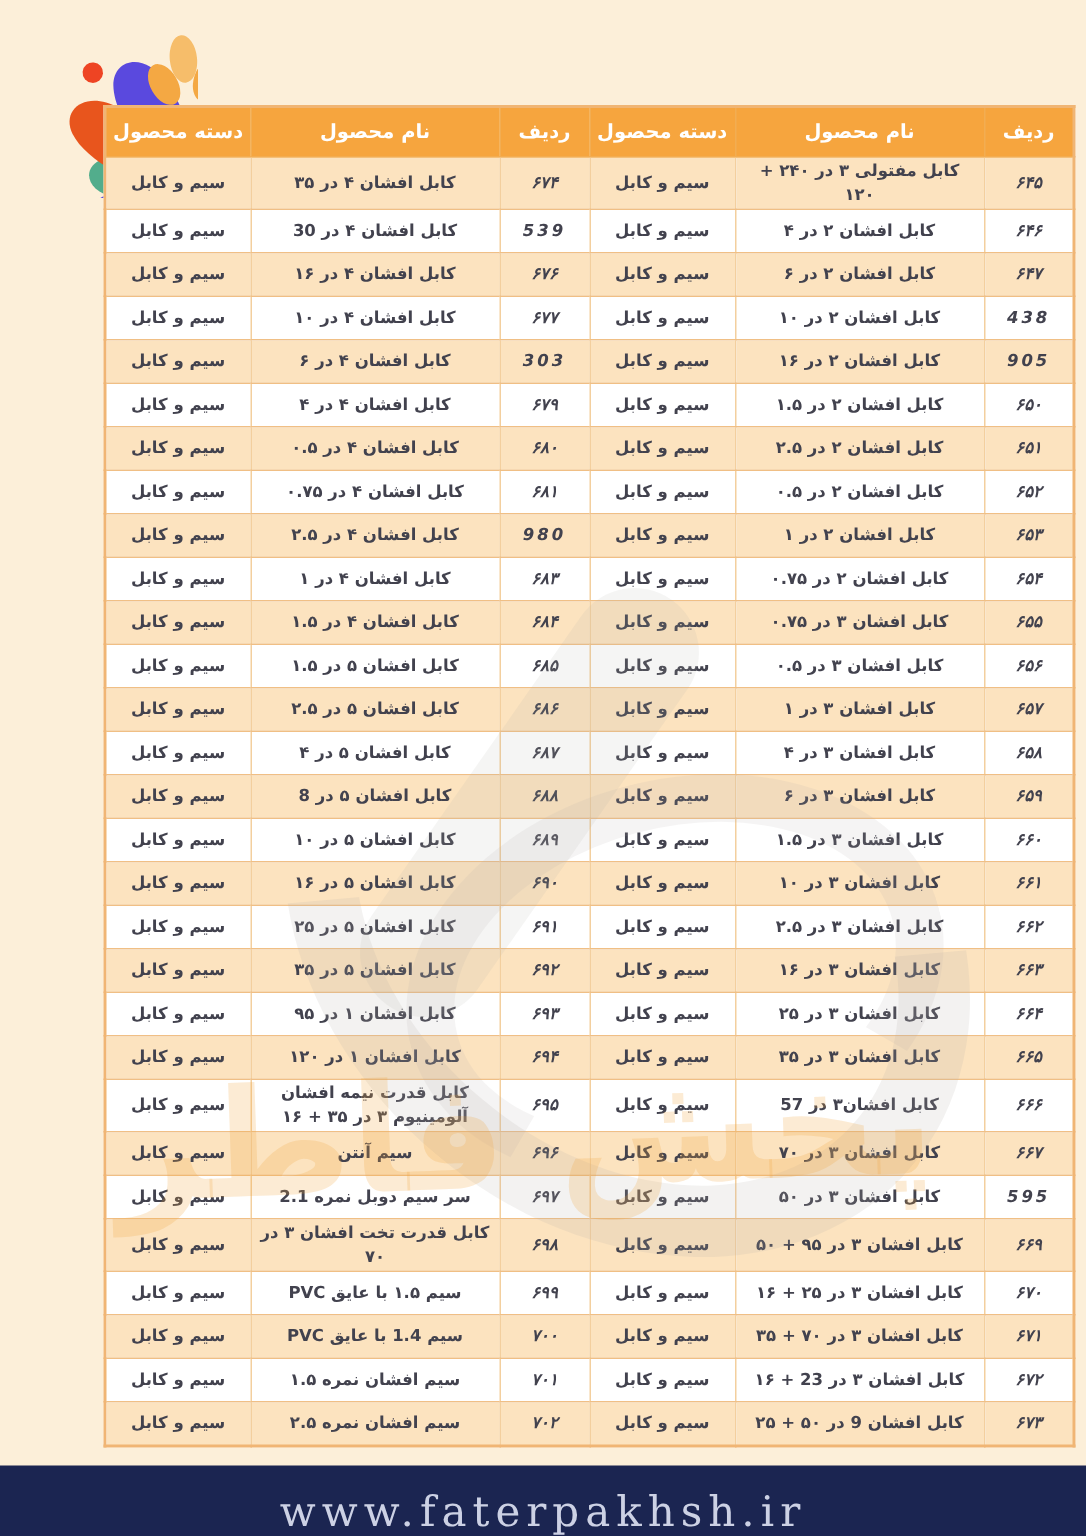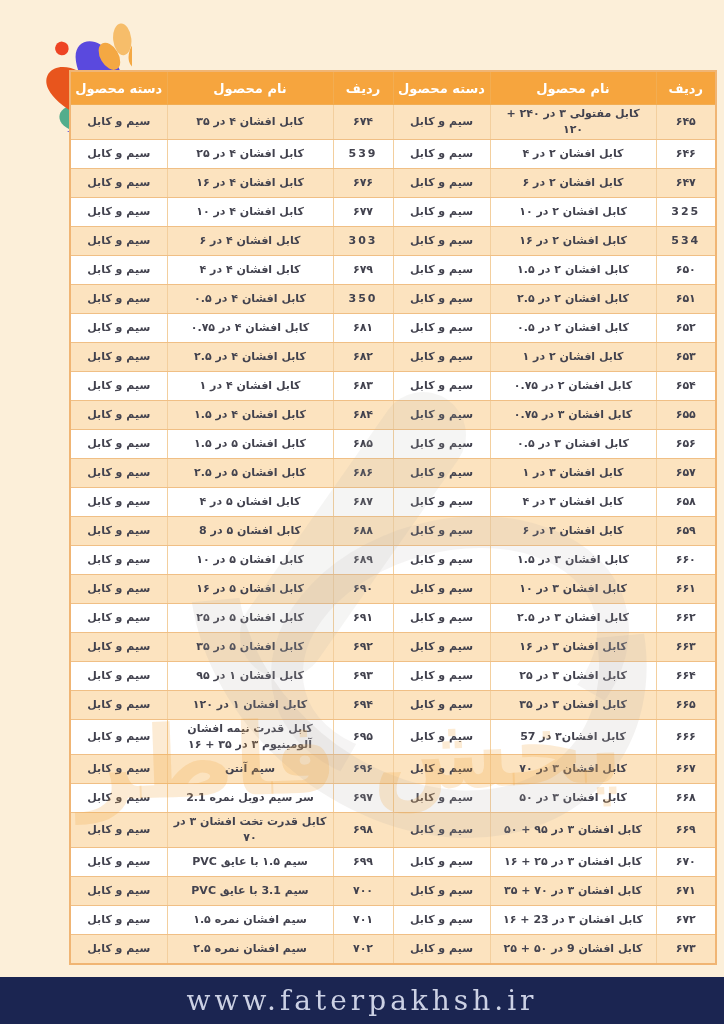--- a/index.html
+++ b/index.html
@@ -48,26 +48,26 @@
   table.price td{
     font-size:11px;font-weight:bold;color:#42424e;
     text-align:center;vertical-align:middle;
     height:26px;line-height:1.45;
     border:1px solid #f3cf9e;border-bottom:1px solid #f0bf85;
     padding:1px 4px;
     overflow:hidden;
   }
   table.price tr:nth-child(odd) td{background:#fce3bf;}
   table.price tr:nth-child(even) td{background:#ffffff;}
-  td.c-no{font-size:12px;letter-spacing:2px;}
+  td.c-no{font-size:12px;letter-spacing:2px;font-style:italic;}
   
   .footer{
     position:absolute;left:0;bottom:0;width:724px;height:47px;
     background:#1b2551;z-index:5;
-    display:flex;align-items:center;justify-content:center;
+    display:flex;align-items:flex-end;justify-content:center;
   }
   .footer-url{
     direction:ltr;
     font-family:"DejaVu Serif",serif;
     font-size:28px;color:#ccd1e4;letter-spacing:4px;
   }
   .hidden-defs{position:absolute;width:0;height:0;overflow:hidden;}
 </style>
 </head>
 <body>
@@ -181,76 +181,76 @@
             <td class="c-cat">سیم و کابل</td>
             <td class="c-no">۶۷۴</td>
             <td class="c-name">کابل افشان ۴ در ۳۵</td>
             <td class="c-cat">سیم و کابل</td>
           </tr>
           <tr>
             <td class="c-no">۶۴۶</td>
             <td class="c-name">کابل افشان ۲ در ۴</td>
             <td class="c-cat">سیم و کابل</td>
             <td class="c-no">539</td>
-            <td class="c-name">کابل افشان ۴ در ۲۵</td>
+            <td class="c-name">کابل افشان ۴ در 30</td>
             <td class="c-cat">سیم و کابل</td>
           </tr>
           <tr>
             <td class="c-no">۶۴۷</td>
             <td class="c-name">کابل افشان ۲ در ۶</td>
             <td class="c-cat">سیم و کابل</td>
             <td class="c-no">۶۷۶</td>
             <td class="c-name">کابل افشان ۴ در ۱۶</td>
             <td class="c-cat">سیم و کابل</td>
           </tr>
           <tr>
-            <td class="c-no">325</td>
+            <td class="c-no">438</td>
             <td class="c-name">کابل افشان ۲ در ۱۰</td>
             <td class="c-cat">سیم و کابل</td>
             <td class="c-no">۶۷۷</td>
             <td class="c-name">کابل افشان ۴ در ۱۰</td>
             <td class="c-cat">سیم و کابل</td>
           </tr>
           <tr>
-            <td class="c-no">534</td>
+            <td class="c-no">905</td>
             <td class="c-name">کابل افشان ۲ در ۱۶</td>
             <td class="c-cat">سیم و کابل</td>
             <td class="c-no">303</td>
             <td class="c-name">کابل افشان ۴ در ۶</td>
             <td class="c-cat">سیم و کابل</td>
           </tr>
           <tr>
             <td class="c-no">۶۵۰</td>
             <td class="c-name">کابل افشان ۲ در ۱.۵</td>
             <td class="c-cat">سیم و کابل</td>
             <td class="c-no">۶۷۹</td>
             <td class="c-name">کابل افشان ۴ در ۴</td>
             <td class="c-cat">سیم و کابل</td>
           </tr>
           <tr>
             <td class="c-no">۶۵۱</td>
             <td class="c-name">کابل افشان ۲ در ۲.۵</td>
             <td class="c-cat">سیم و کابل</td>
-            <td class="c-no">350</td>
+            <td class="c-no">۶۸۰</td>
             <td class="c-name">کابل افشان ۴ در ۰.۵</td>
             <td class="c-cat">سیم و کابل</td>
           </tr>
           <tr>
             <td class="c-no">۶۵۲</td>
             <td class="c-name">کابل افشان ۲ در ۰.۵</td>
             <td class="c-cat">سیم و کابل</td>
             <td class="c-no">۶۸۱</td>
             <td class="c-name">کابل افشان ۴ در ۰.۷۵</td>
             <td class="c-cat">سیم و کابل</td>
           </tr>
           <tr>
             <td class="c-no">۶۵۳</td>
             <td class="c-name">کابل افشان ۲ در ۱</td>
             <td class="c-cat">سیم و کابل</td>
-            <td class="c-no">۶۸۲</td>
+            <td class="c-no">980</td>
             <td class="c-name">کابل افشان ۴ در ۲.۵</td>
             <td class="c-cat">سیم و کابل</td>
           </tr>
           <tr>
             <td class="c-no">۶۵۴</td>
             <td class="c-name">کابل افشان ۲ در ۰.۷۵</td>
             <td class="c-cat">سیم و کابل</td>
             <td class="c-no">۶۸۳</td>
             <td class="c-name">کابل افشان ۴ در ۱</td>
             <td class="c-cat">سیم و کابل</td>
@@ -353,21 +353,21 @@
           </tr>
           <tr>
             <td class="c-no">۶۶۷</td>
             <td class="c-name">کابل افشان ۳ در ۷۰</td>
             <td class="c-cat">سیم و کابل</td>
             <td class="c-no">۶۹۶</td>
             <td class="c-name">سیم آنتن</td>
             <td class="c-cat">سیم و کابل</td>
           </tr>
           <tr>
-            <td class="c-no">۶۶۸</td>
+            <td class="c-no">595</td>
             <td class="c-name">کابل افشان ۳ در ۵۰</td>
             <td class="c-cat">سیم و کابل</td>
             <td class="c-no">۶۹۷</td>
             <td class="c-name">سر سیم دوبل نمره 2.1</td>
             <td class="c-cat">سیم و کابل</td>
           </tr>
           <tr>
             <td class="c-no">۶۶۹</td>
             <td class="c-name">کابل افشان ۳ در ۹۵ + ۵۰</td>
             <td class="c-cat">سیم و کابل</td>
@@ -381,21 +381,21 @@
             <td class="c-cat">سیم و کابل</td>
             <td class="c-no">۶۹۹</td>
             <td class="c-name">سیم ۱.۵ با عایق PVC</td>
             <td class="c-cat">سیم و کابل</td>
           </tr>
           <tr>
             <td class="c-no">۶۷۱</td>
             <td class="c-name">کابل افشان ۳ در ۷۰ + ۳۵</td>
             <td class="c-cat">سیم و کابل</td>
             <td class="c-no">۷۰۰</td>
-            <td class="c-name">سیم 3.1 با عایق PVC</td>
+            <td class="c-name">سیم 1.4 با عایق PVC</td>
             <td class="c-cat">سیم و کابل</td>
           </tr>
           <tr>
             <td class="c-no">۶۷۲</td>
             <td class="c-name">کابل افشان ۳ در 23 + ۱۶</td>
             <td class="c-cat">سیم و کابل</td>
             <td class="c-no">۷۰۱</td>
             <td class="c-name">سیم افشان نمره ۱.۵</td>
             <td class="c-cat">سیم و کابل</td>
           </tr>

